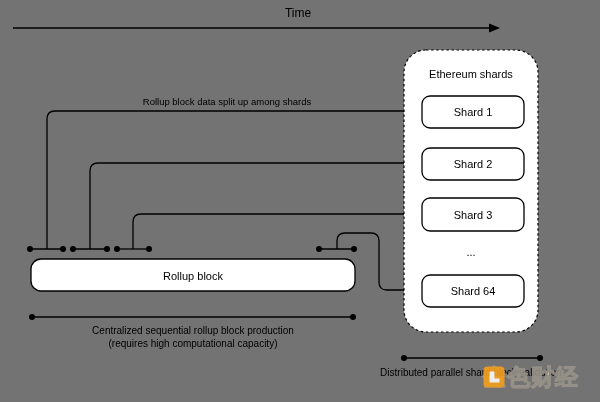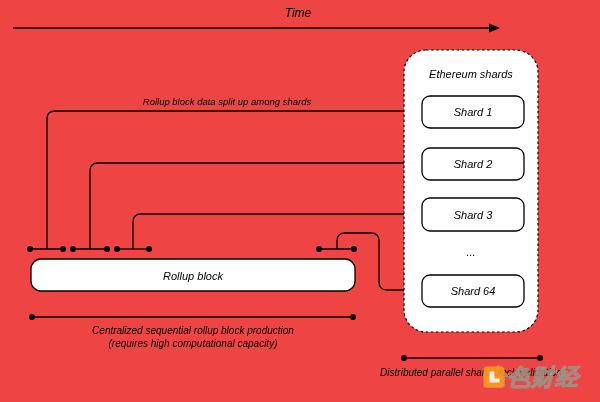--- a/index.html
+++ b/index.html
@@ -1,22 +1,21 @@
 <!DOCTYPE html>
 <html><head>
 <meta charset="utf-8">
 <style>
   html,body{margin:0;padding:0;background:#ffffff;}
   .canvas{
     position:relative;
     width:600px;height:402px;
-    background:#ef4444;
+    background:#737373;
     font-family:"Liberation Sans", sans-serif;
     overflow:hidden;
-    font-style:italic;
   }
   svg{position:absolute;left:0;top:0;}
   svg text{
     font-family:"Liberation Sans", sans-serif;
     fill:#000000;
   }
   .t12{font-size:12px;}
   .t11{font-size:11px;}
   .t10{font-size:10px;}
   .t95{font-size:9.5px;}

